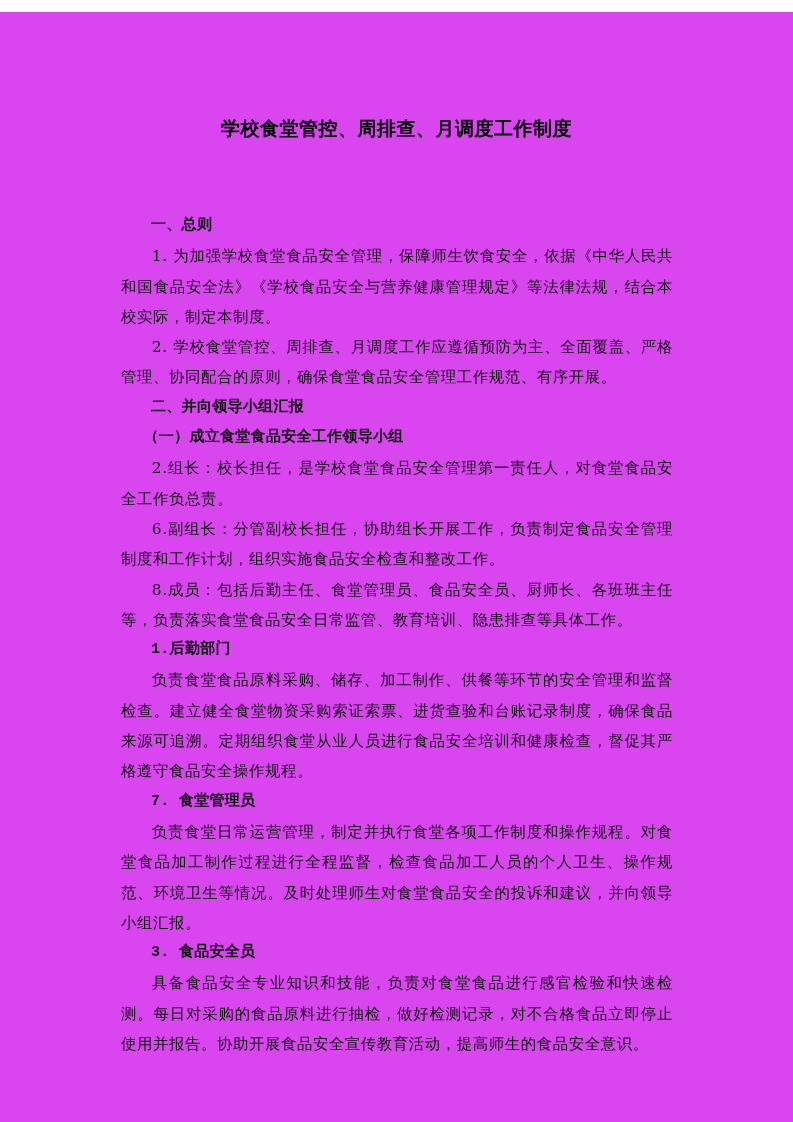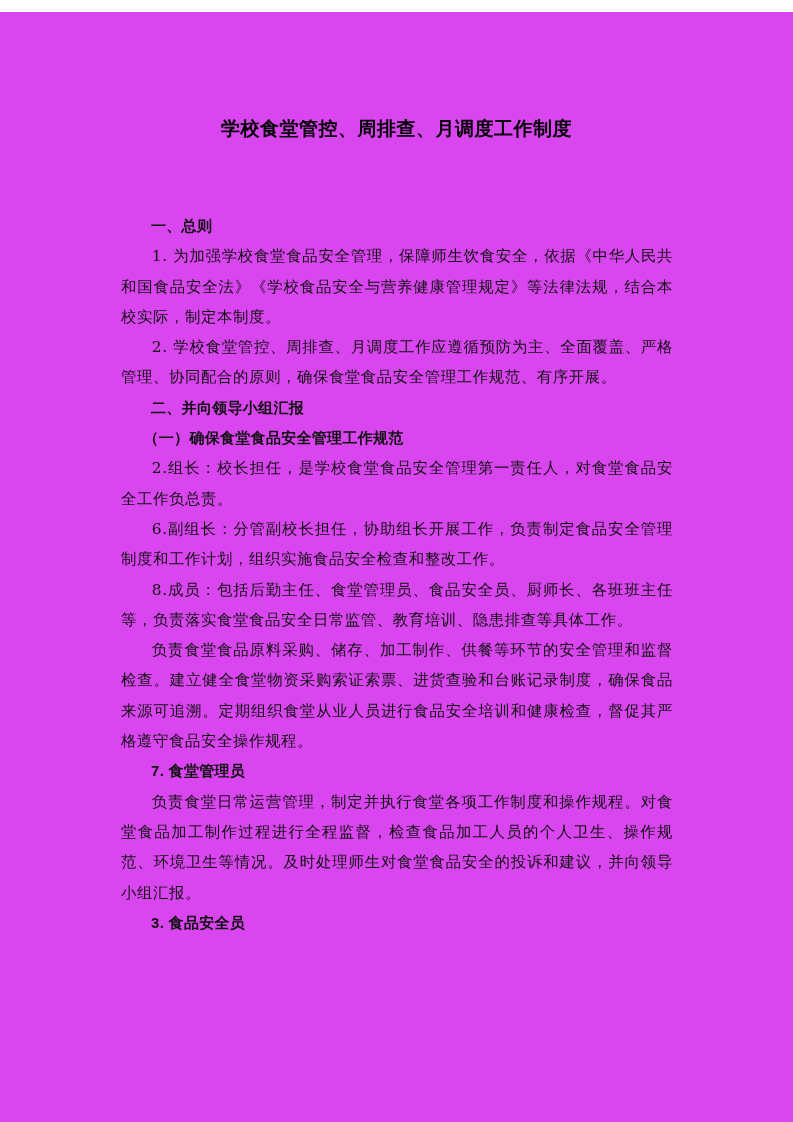--- a/index.html
+++ b/index.html
@@ -13,37 +13,39 @@
     font-family: "DejaVu Sans", "Liberation Sans", sans-serif;
     font-weight: bold; font-size: 19px; letter-spacing: 0.5px; color: #000;
   }
   .body {
     position: absolute; left: 121px; top: 199px; width: 552px;
     font-size: 15.4px; line-height: 30.3px; letter-spacing: 0.6px;
   }
   .p { margin: 0; text-indent: 2em; text-align: justify; text-align-last: left; }
   .h {
     margin: 0; padding-left: 2em;
-    font-family: Liberation Sans, sans-serif; font-weight: bold;
+    font-family: Liberation Mono, monospace; font-weight: bold;
     font-size: 15px; letter-spacing: 0.3px;
   }
   .h.sub { padding-left: 1.5em; }
 </style>
 </head>
 <body>
 
 <div class="page">
   <div class="title">学校食堂管控、周排查、月调度工作制度</div>
   <div class="body">
     <div class="h">一、总则</div>
     <p class="p">1. 为加强学校食堂食品安全管理，保障师生饮食安全，依据《中华人民共和国食品安全法》《学校食品安全与营养健康管理规定》等法律法规，结合本校实际，制定本制度。</p>
     <p class="p">2. 学校食堂管控、周排查、月调度工作应遵循预防为主、全面覆盖、严格管理、协同配合的原则，确保食堂食品安全管理工作规范、有序开展。</p>
     <div class="h">二、并向领导小组汇报</div>
-    <div class="h sub">（一）确保食堂食品安全管理工作规范</div>
+    <div class="h sub">（一）成立食堂食品安全工作领导小组</div>
     <p class="p">2.组长：校长担任，是学校食堂食品安全管理第一责任人，对食堂食品安全工作负总责。</p>
     <p class="p">6.副组长：分管副校长担任，协助组长开展工作，负责制定食品安全管理制度和工作计划，组织实施食品安全检查和整改工作。</p>
     <p class="p">8.成员：包括后勤主任、食堂管理员、食品安全员、厨师长、各班班主任等，负责落实食堂食品安全日常监管、教育培训、隐患排查等具体工作。</p>
+    <div class="h">1.后勤部门</div>
     <p class="p">负责食堂食品原料采购、储存、加工制作、供餐等环节的安全管理和监督检查。建立健全食堂物资采购索证索票、进货查验和台账记录制度，确保食品来源可追溯。定期组织食堂从业人员进行食品安全培训和健康检查，督促其严格遵守食品安全操作规程。</p>
     <div class="h">7. 食堂管理员</div>
     <p class="p">负责食堂日常运营管理，制定并执行食堂各项工作制度和操作规程。对食堂食品加工制作过程进行全程监督，检查食品加工人员的个人卫生、操作规范、环境卫生等情况。及时处理师生对食堂食品安全的投诉和建议，并向领导小组汇报。</p>
     <div class="h">3. 食品安全员</div>
+    <p class="p">具备食品安全专业知识和技能，负责对食堂食品进行感官检验和快速检测。每日对采购的食品原料进行抽检，做好检测记录，对不合格食品立即停止使用并报告。协助开展食品安全宣传教育活动，提高师生的食品安全意识。</p>
   </div>
 </div>
 
 </body></html>

